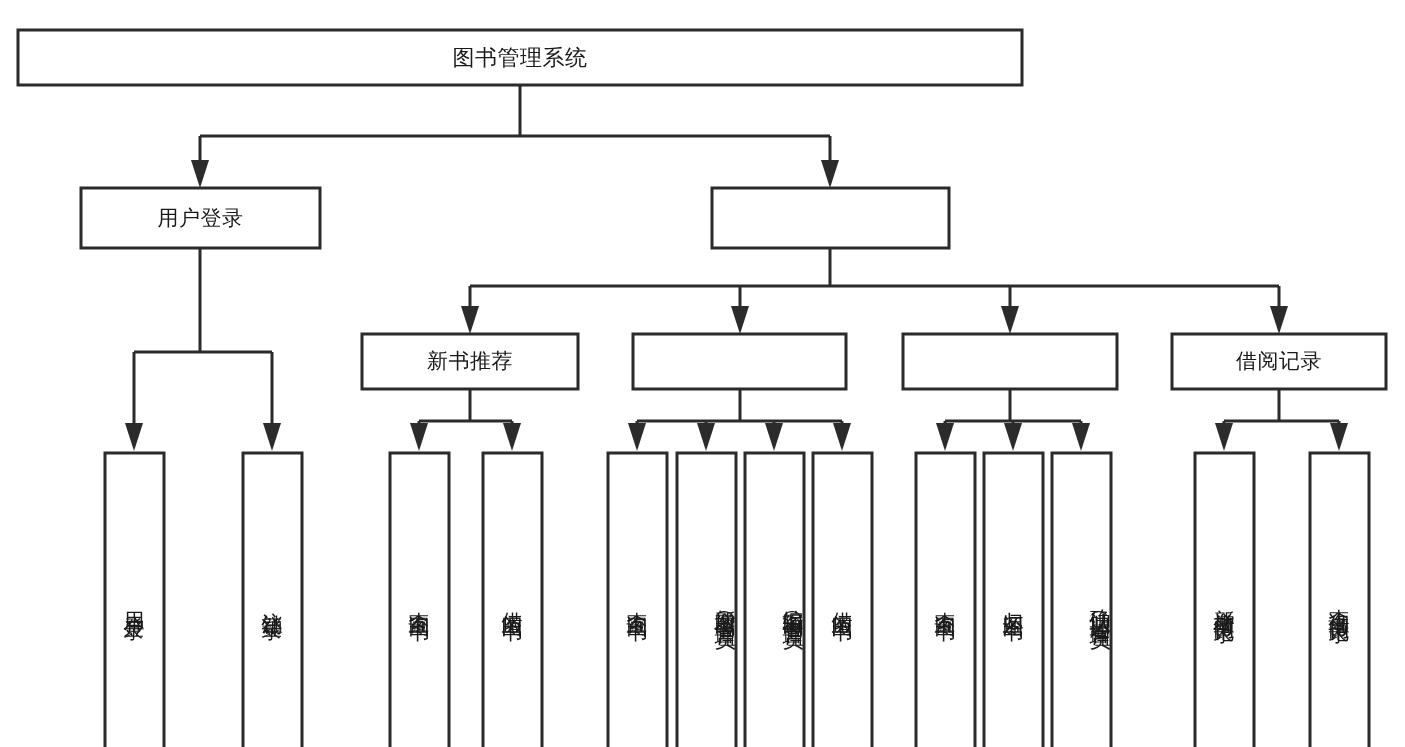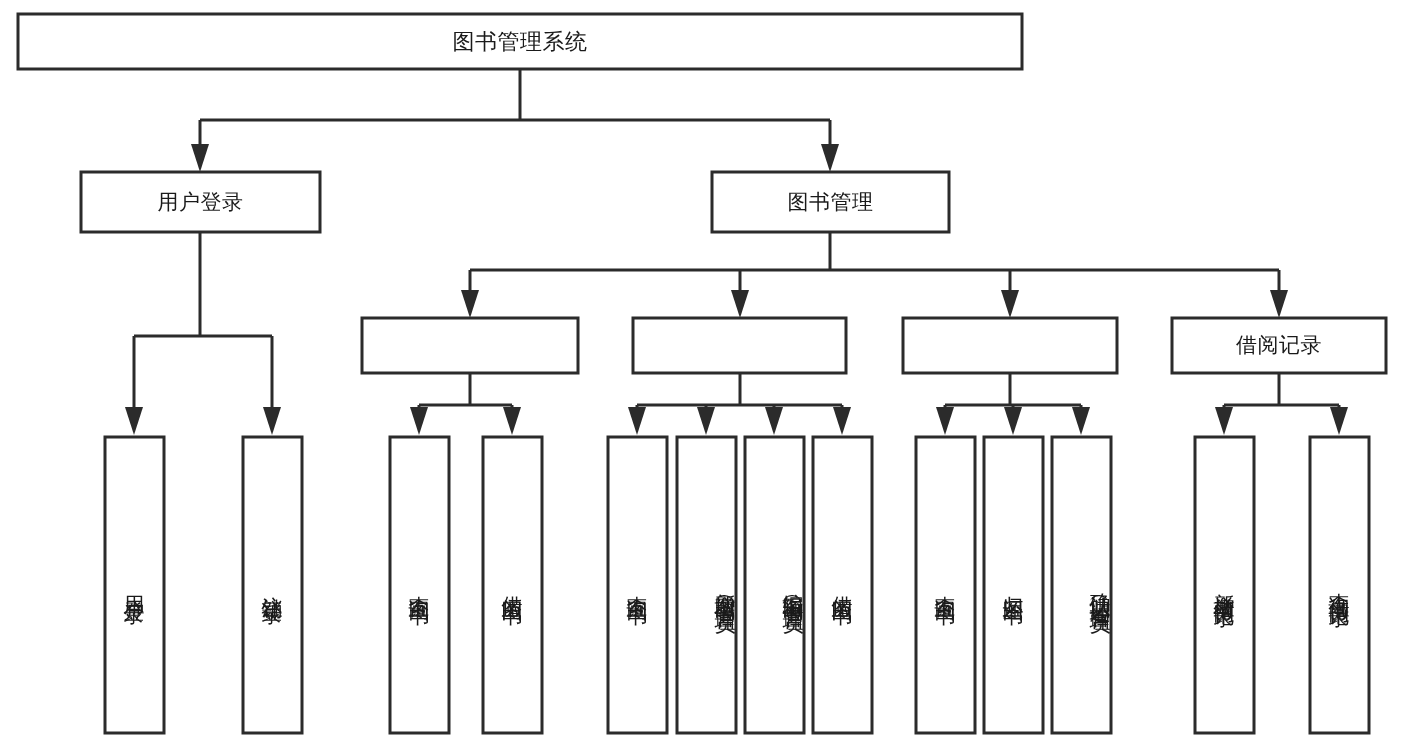--- a/index.html
+++ b/index.html
@@ -1,20 +1,20 @@
 <!DOCTYPE html>
 <html><head>
 <meta charset="utf-8">
 <style>
   html,body{margin:0;padding:0;background:#ffffff;}
   body{
     font-family:"Liberation Sans","DejaVu Sans",sans-serif;
     width:1405px;height:747px;overflow:hidden;position:relative;
   }
-  #diagram-root{position:relative;width:1405px;height:575px;background:#ffffff;}
+  #diagram-root{position:relative;width:1405px;height:575px;background:#ffffff;margin-top:16px;}
   svg#flow{position:absolute;left:0;top:0;width:1405px;height:747px;display:block;}
   .box-rect{fill:#ffffff;stroke:#2b2b2b;stroke-width:3;}
   .conn{stroke:#2b2b2b;stroke-width:3;fill:none;stroke-linecap:butt;}
   .arrow-head{fill:#2b2b2b;stroke:none;}
   .node-label{
     position:absolute;
     display:flex;align-items:center;justify-content:center;
     color:#1a1a1a;
     text-align:center;
     line-height:1.18;
@@ -145,22 +145,22 @@
       <path class="conn" d="M 1224 405 L 1224 409"></path>
       <path class="conn" d="M 1339 405 L 1339 409"></path>
       <use href="#ah" x="1224" y="407"></use>
       <use href="#ah" x="1339" y="407"></use>
     </g>
   </svg>
 
   <div class="node-label h-label root" style="left:18px;top:14px;width:1004px;height:55px;">图书管理系统</div>
 
   <div class="node-label h-label" style="left:81px;top:172px;width:239px;height:60px;">用户登录</div>
-  <div class="node-label h-label" style="left:712px;top:172px;width:237px;height:60px;">图书管理</div>
 
+  <div class="node-label h-label" style="left:362px;top:318px;width:216px;height:55px;">新书推荐</div>
   <div class="node-label h-label" style="left:1172px;top:318px;width:214px;height:55px;">借阅记录</div>
 
   <div class="node-label v-label" style="left:105px;top:437px;width:59px;height:296px;">用户登录</div>
   <div class="node-label v-label" style="left:243px;top:437px;width:59px;height:296px;">注销登录</div>
   <div class="node-label v-label" style="left:390px;top:437px;width:59px;height:296px;">查询图书</div>
   <div class="node-label v-label" style="left:483px;top:437px;width:59px;height:296px;">借阅图书</div>
   <div class="node-label v-label" style="left:608px;top:437px;width:59px;height:296px;">查询图书</div>
   <div class="node-label v-label long" style="left:677px;top:437px;width:59px;height:296px;">新增图书（管理员）</div>
   <div class="node-label v-label long" style="left:745px;top:437px;width:59px;height:296px;">编辑图书（管理员）</div>
   <div class="node-label v-label" style="left:813px;top:437px;width:59px;height:296px;">借阅图书</div>

